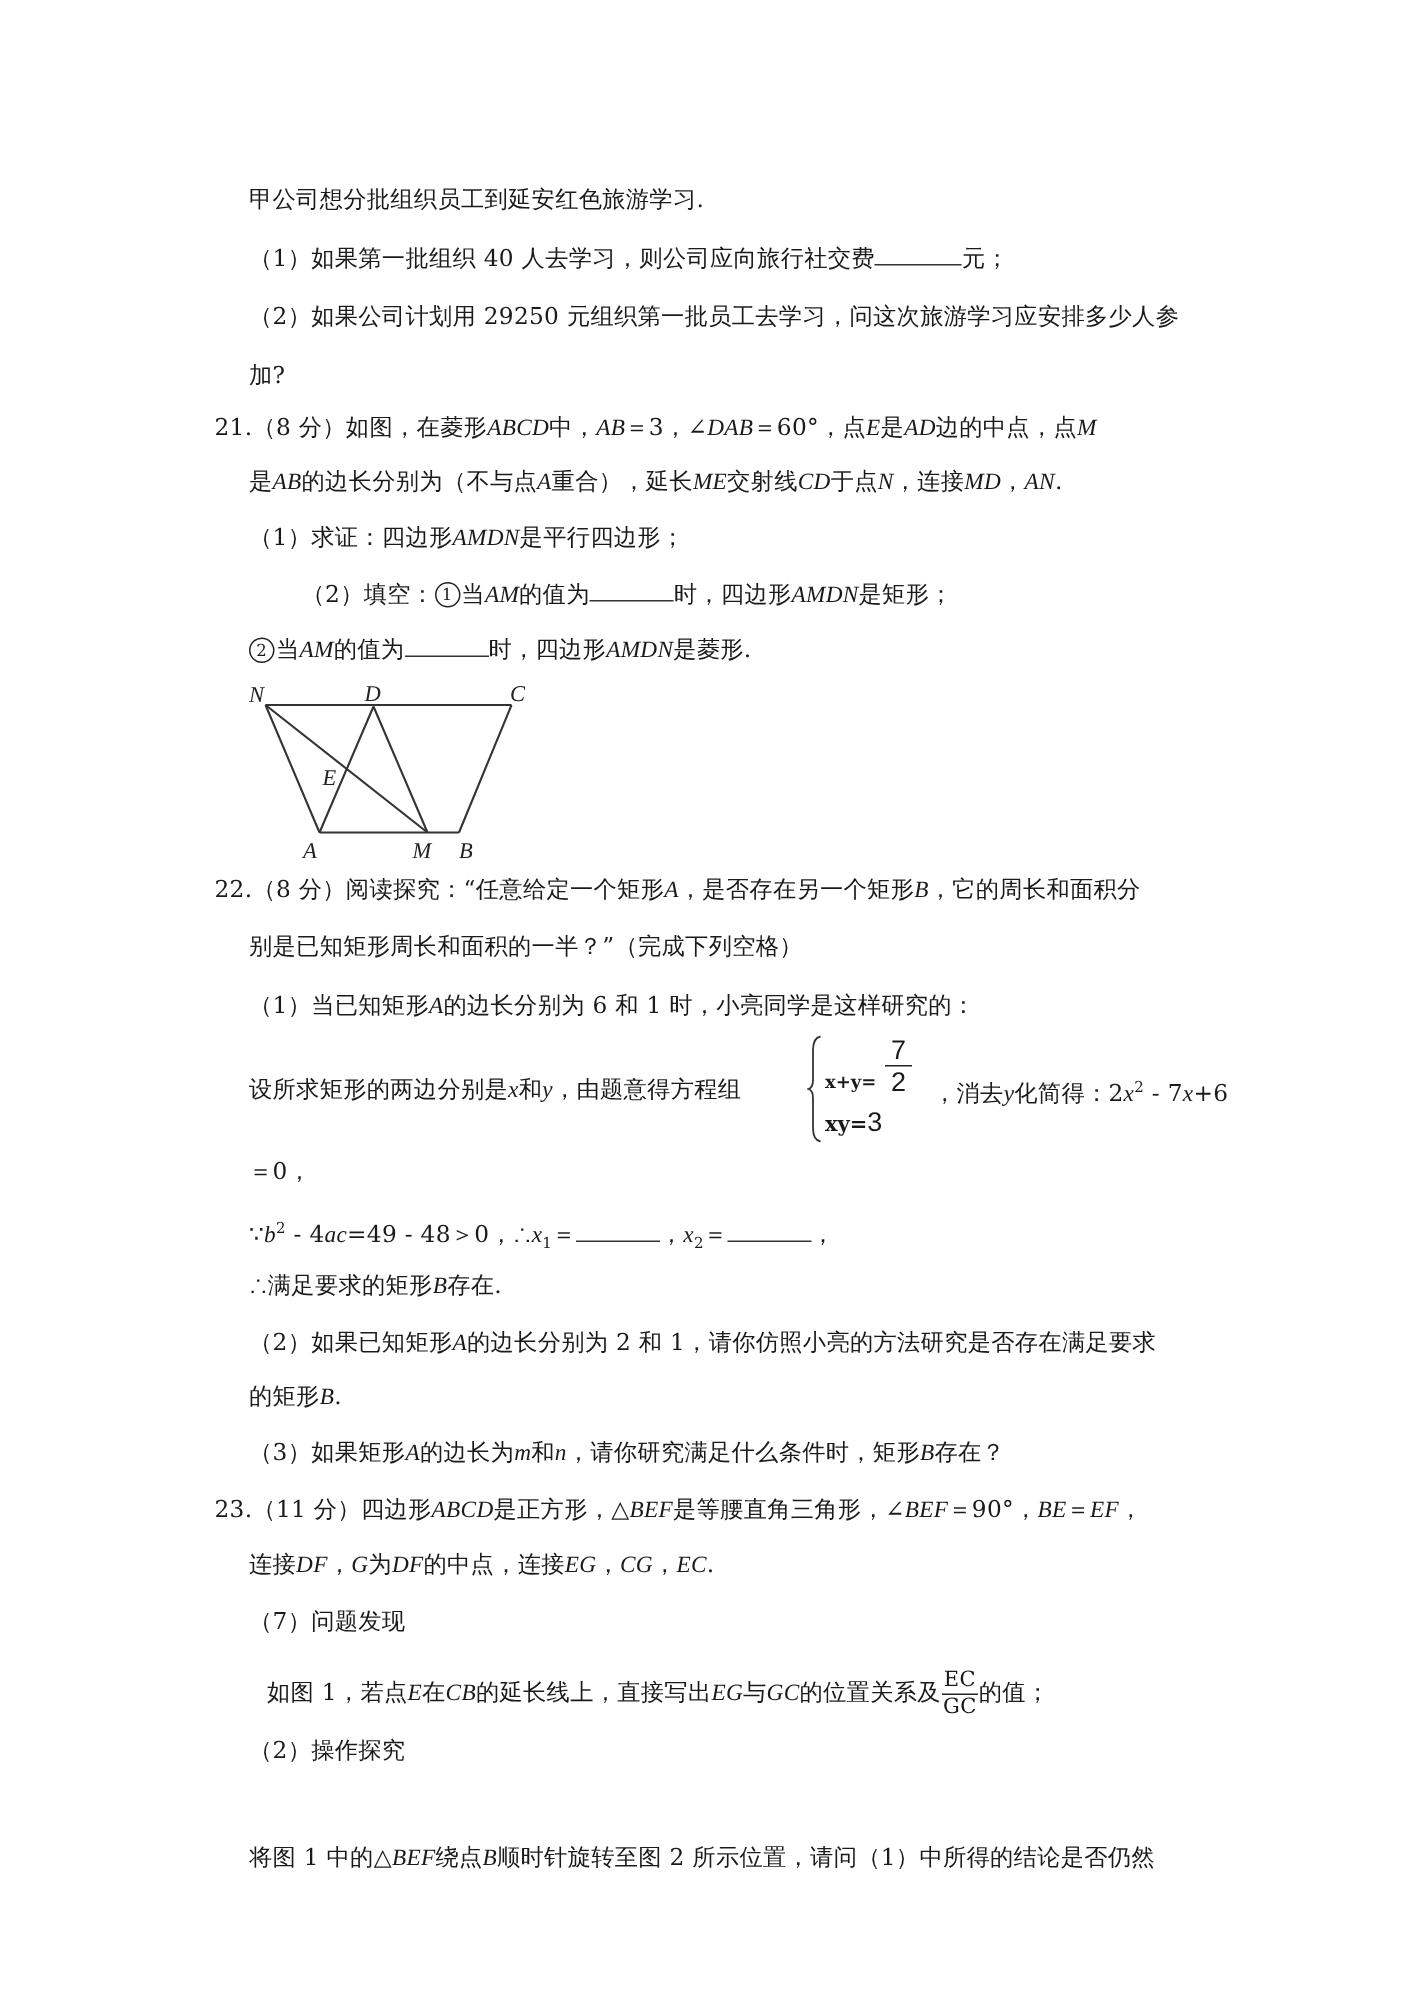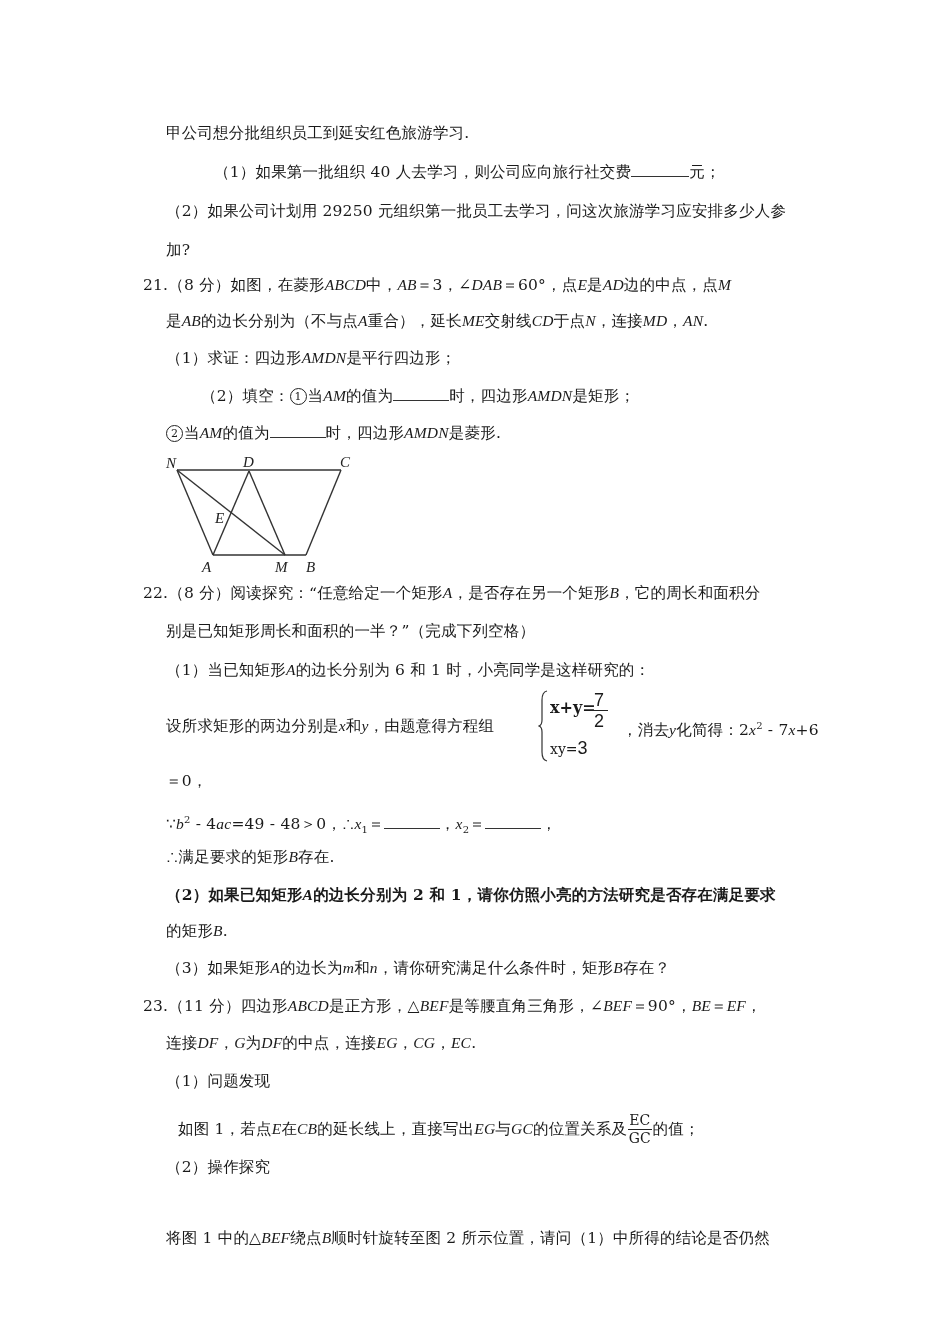--- a/index.html
+++ b/index.html
@@ -9,36 +9,36 @@
   .i { font-style: italic; font-family: "Liberation Serif", "DejaVu Serif", serif; }
   .blank { display: inline-block; border-bottom: 1px solid #333; height: 14px; vertical-align: baseline; }
   .circ { display: inline-block; width: 15px; height: 15px; border: 1px solid #222; border-radius: 50%;
           font-size: 11px; line-height: 15px; text-align: center; vertical-align: 1px; margin-right: 1px; }
   sup { font-size: 10px; }
   sub { font-size: 10px; }
   .figure { position: absolute; left: 160px; top: 450px; width: 210px; height: 125px; }
   .figure svg text { font-family: "Liberation Serif", "DejaVu Serif", serif; font-style: italic; font-size: 15px; fill: #222; }
   .system { position: absolute; left: 538px; top: 690px; width: 80px; height: 72px; font-family: "Liberation Sans", "DejaVu Sans", sans-serif; }
   .brace { position: absolute; left: 0; top: 0; width: 10px; height: 72px; }
-  .eq1 { position: absolute; left: 12px; top: 8px; font-size: 16px; font-weight: bold; font-family: "DejaVu Serif", serif; }
+  .eq1 { position: absolute; left: 12px; top: 24px; font-size: 12px; font-weight: bold; font-family: "DejaVu Serif", serif; }
   .frac { position: absolute; left: 52px; top: 0; width: 18px; text-align: center; font-size: 18px; line-height: 20px; }
   .frac .num { display: block; border-bottom: 1px solid #222; }
   .frac .den { display: block; }
   .eq2 { position: absolute; left: 12px; top: 48px; font-size: 14px; }
-  .eq2 .b { font-weight: normal; font-family: "DejaVu Serif", serif; text-align: right; }
+  .eq2 .b { font-weight: bold; font-family: "DejaVu Serif", serif; text-align: right; }
   .eq2 .n { font-size: 18px; }
   .fracec { display: inline-block; vertical-align: middle; text-align: center; font-family: "DejaVu Serif", serif; font-size: 14px; line-height: 17px; margin: 0 1px; }
   .fracec .num { display: block; border-bottom: 1px solid #222; padding: 0 1px; }
   .fracec .den { display: block; }
 </style>
 </head>
 <body>
 
 <div class="line" style="left:166px; top:123px;">甲公司想分批组织员工到延安红色旅游学习.</div>
-<div class="line" style="left:166px; top:162px;margin-left:48px;">
+<div class="line" style="left:166px; top:162px;">
   <span>（1）如果第一批组织 40 人去学习，则公司应向旅行社交费</span><span class="blank" style="width:58px;"></span><span>元；</span>
 </div>
 <div class="line" style="left:166px; top:201px;">（2）如果公司计划用 29250 元组织第一批员工去学习，问这次旅游学习应安排多少人参</div>
 <div class="line" style="left:166px; top:240px;">加?</div>
 
 <div class="line" style="left:143px; top:275px;text-align:right;">
   <span>21.</span><span>（8 分）</span><span>如图，在菱形</span><span class="i">ABCD</span><span>中，</span><span class="i">AB</span><span>＝3，∠</span><span class="i">DAB</span><span>＝60°，点</span><span class="i">E</span><span>是</span><span class="i">AD</span><span>边的中点，点</span><span class="i">M</span>
 </div>
 <div class="line" style="left:166px; top:311px;">
   <span>是</span><span class="i">AB</span><span>的边长分别为（不与点</span><span class="i">A</span><span>重合），延长</span><span class="i">ME</span><span>交射线</span><span class="i">CD</span><span>于点</span><span class="i">N</span><span>，连接</span><span class="i">MD</span><span>，</span><span class="i">AN</span><span>.</span>
@@ -98,36 +98,36 @@
 <div class="line" style="left:622px; top:716px;">
   <span>，消去</span><span class="i">y</span><span>化简得：2</span><span class="i">x</span><sup>2</sup><span> - 7</span><span class="i">x</span><span>+6</span>
 </div>
 <div class="line" style="left:166px; top:771px;">＝0，</div>
 <div class="line" style="left:166px; top:810px;">
   <span>∵</span><span class="i">b</span><sup>2</sup><span> - 4</span><span class="i">ac</span><span>=49 - 48＞0，∴</span><span class="i">x</span><sub>1</sub><span>＝</span><span class="blank" style="width:56px;"></span><span>，</span><span class="i">x</span><sub>2</sub><span>＝</span><span class="blank" style="width:56px;"></span><span>，</span>
 </div>
 <div class="line" style="left:166px; top:847px;">
   <span>∴满足要求的矩形</span><span class="i">B</span><span>存在.</span>
 </div>
-<div class="line" style="left:166px; top:885px;font-weight:bold;">
+<div class="line" style="left:166px; top:885px;">
   <span>（2）如果已知矩形</span><span class="i">A</span><span>的边长分别为 2 和 1，请你仿照小亮的方法研究是否存在满足要求</span>
 </div>
 <div class="line" style="left:166px; top:921px;">
   <span>的矩形</span><span class="i">B</span><span>.</span>
 </div>
 <div class="line" style="left:166px; top:958px;">
   <span>（3）如果矩形</span><span class="i">A</span><span>的边长为</span><span class="i">m</span><span>和</span><span class="i">n</span><span>，请你研究满足什么条件时，矩形</span><span class="i">B</span><span>存在？</span>
 </div>
 
 <div class="line" style="left:143px; top:996px;">
   <span>23.</span><span>（11 分）</span><span>四边形</span><span class="i">ABCD</span><span>是正方形，△</span><span class="i">BEF</span><span>是等腰直角三角形，∠</span><span class="i">BEF</span><span>＝90°，</span><span class="i">BE</span><span>＝</span><span class="i">EF</span><span>，</span>
 </div>
 <div class="line" style="left:166px; top:1033px;">
   <span>连接</span><span class="i">DF</span><span>，</span><span class="i">G</span><span>为</span><span class="i">DF</span><span>的中点，连接</span><span class="i">EG</span><span>，</span><span class="i">CG</span><span>，</span><span class="i">EC</span><span>.</span>
 </div>
-<div class="line" style="left:166px; top:1071px;">（1）问题发现</div>
+<div class="line" style="left:166px; top:1071px;">（7）问题发现</div>
 <div class="line" style="left:178px; top:1112px;">
   <span>如图 1，若点</span><span class="i">E</span><span>在</span><span class="i">CB</span><span>的延长线上，直接写出</span><span class="i">EG</span><span>与</span><span class="i">GC</span><span>的位置关系及</span><span class="fracec"><span class="num">EC</span><span class="den">GC</span></span><span>的值；</span>
 </div>
 <div class="line" style="left:166px; top:1157px;">（2）操作探究</div>
 <div class="line" style="left:166px; top:1196px;margin-top:32px;">
   <span>将图 1 中的△</span><span class="i">BEF</span><span>绕点</span><span class="i">B</span><span>顺时针旋转至图 2 所示位置，请问（1）中所得的结论是否仍然</span>
 </div>
 
 </body></html>

